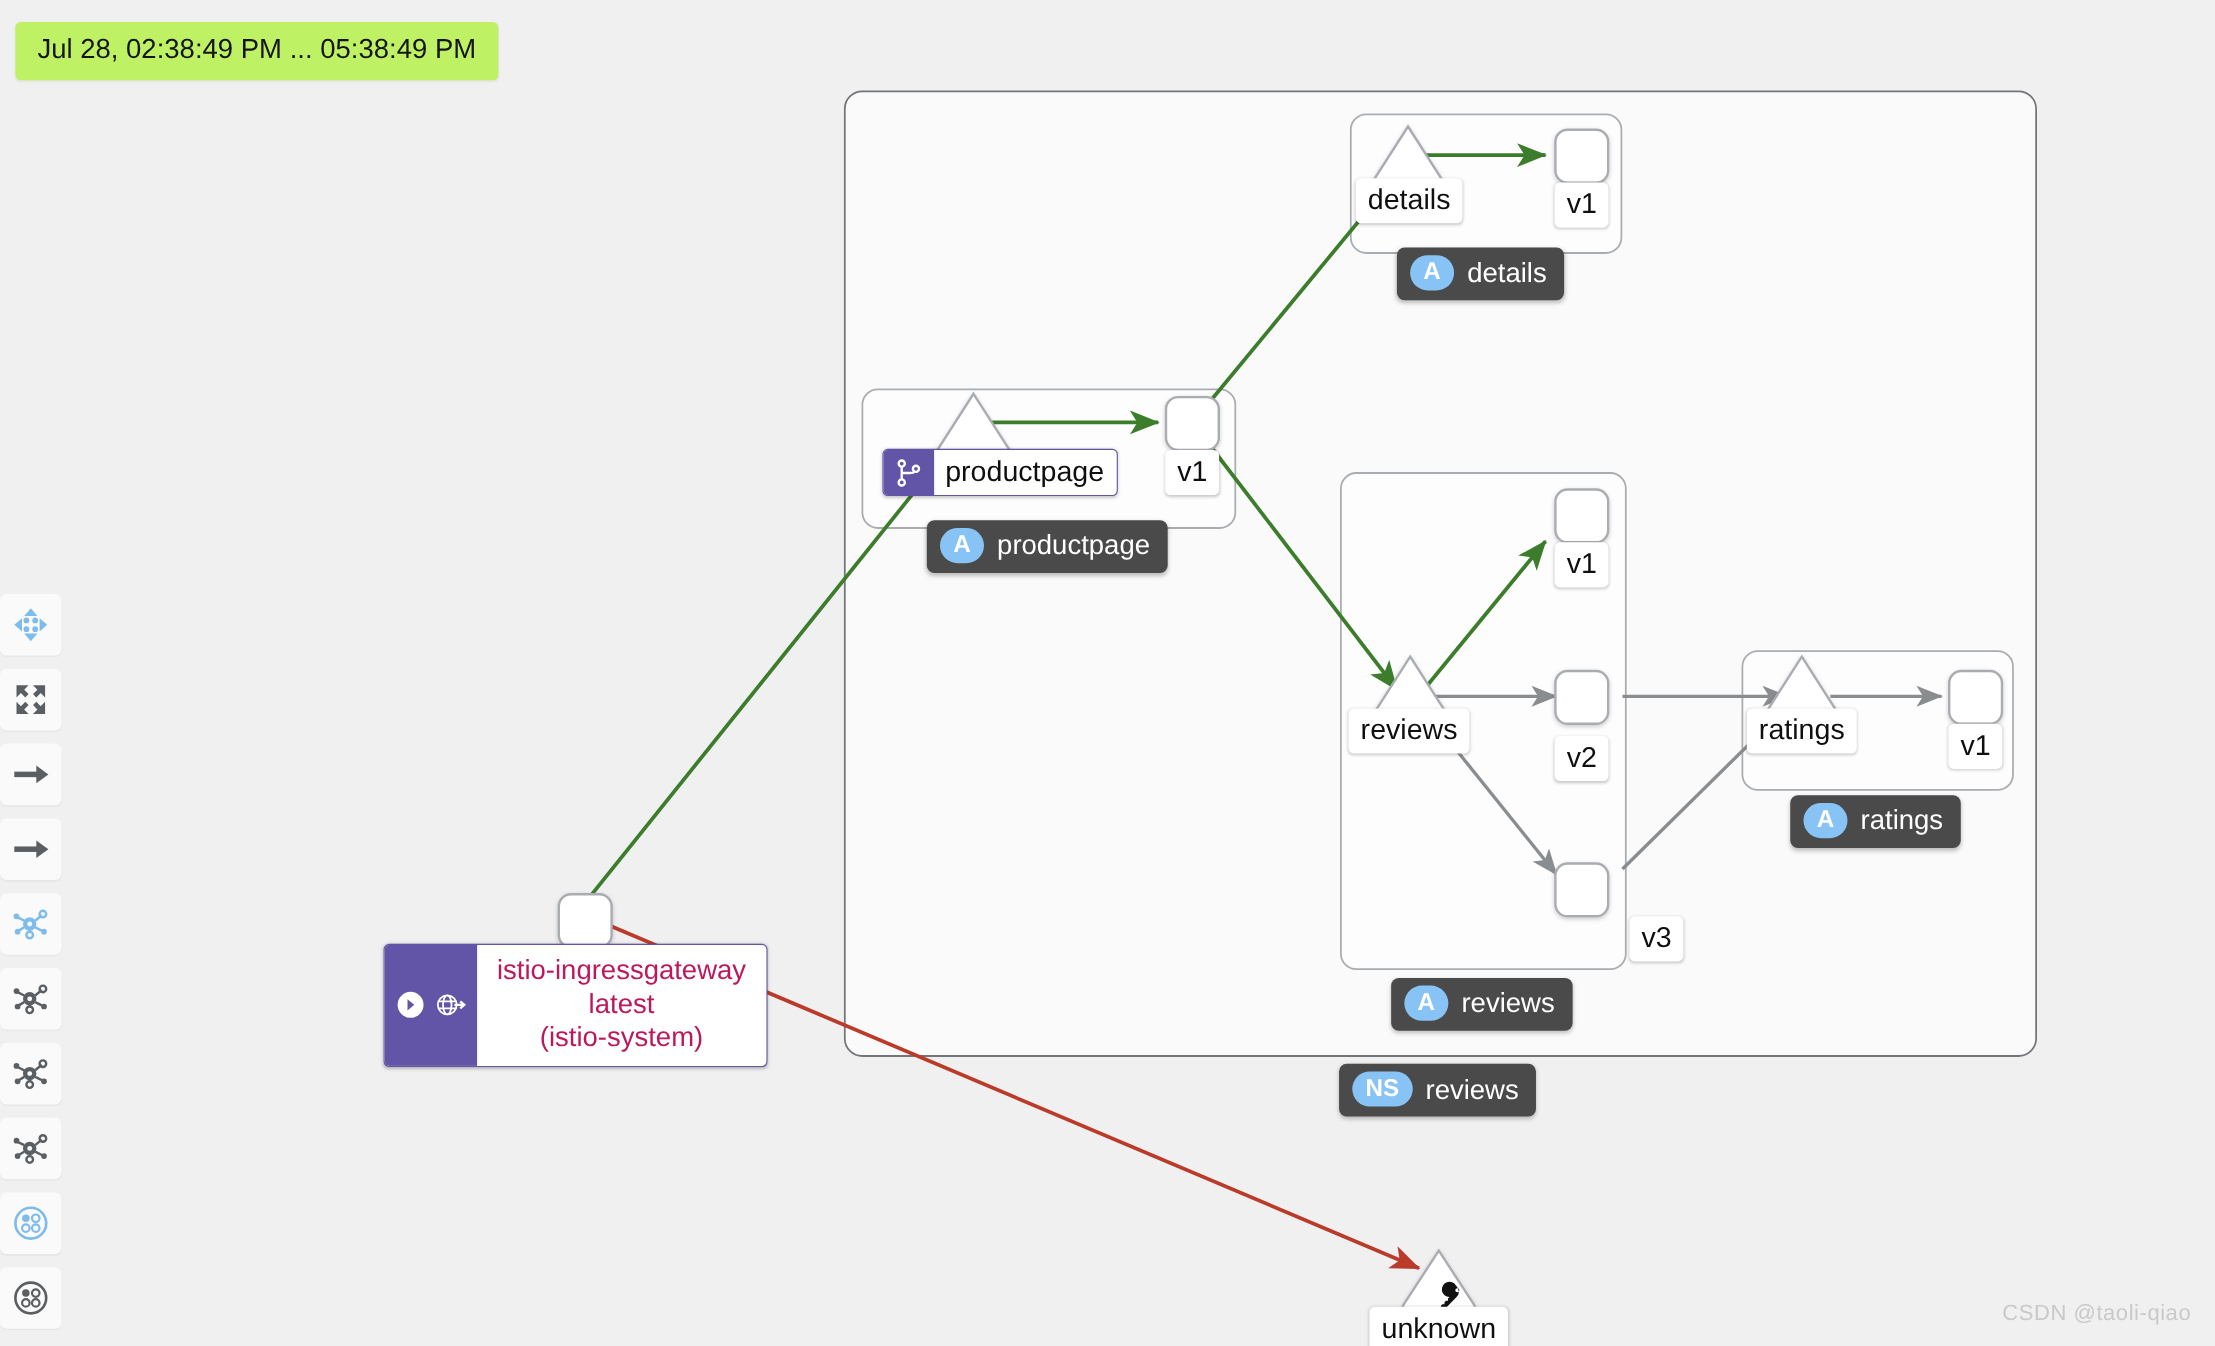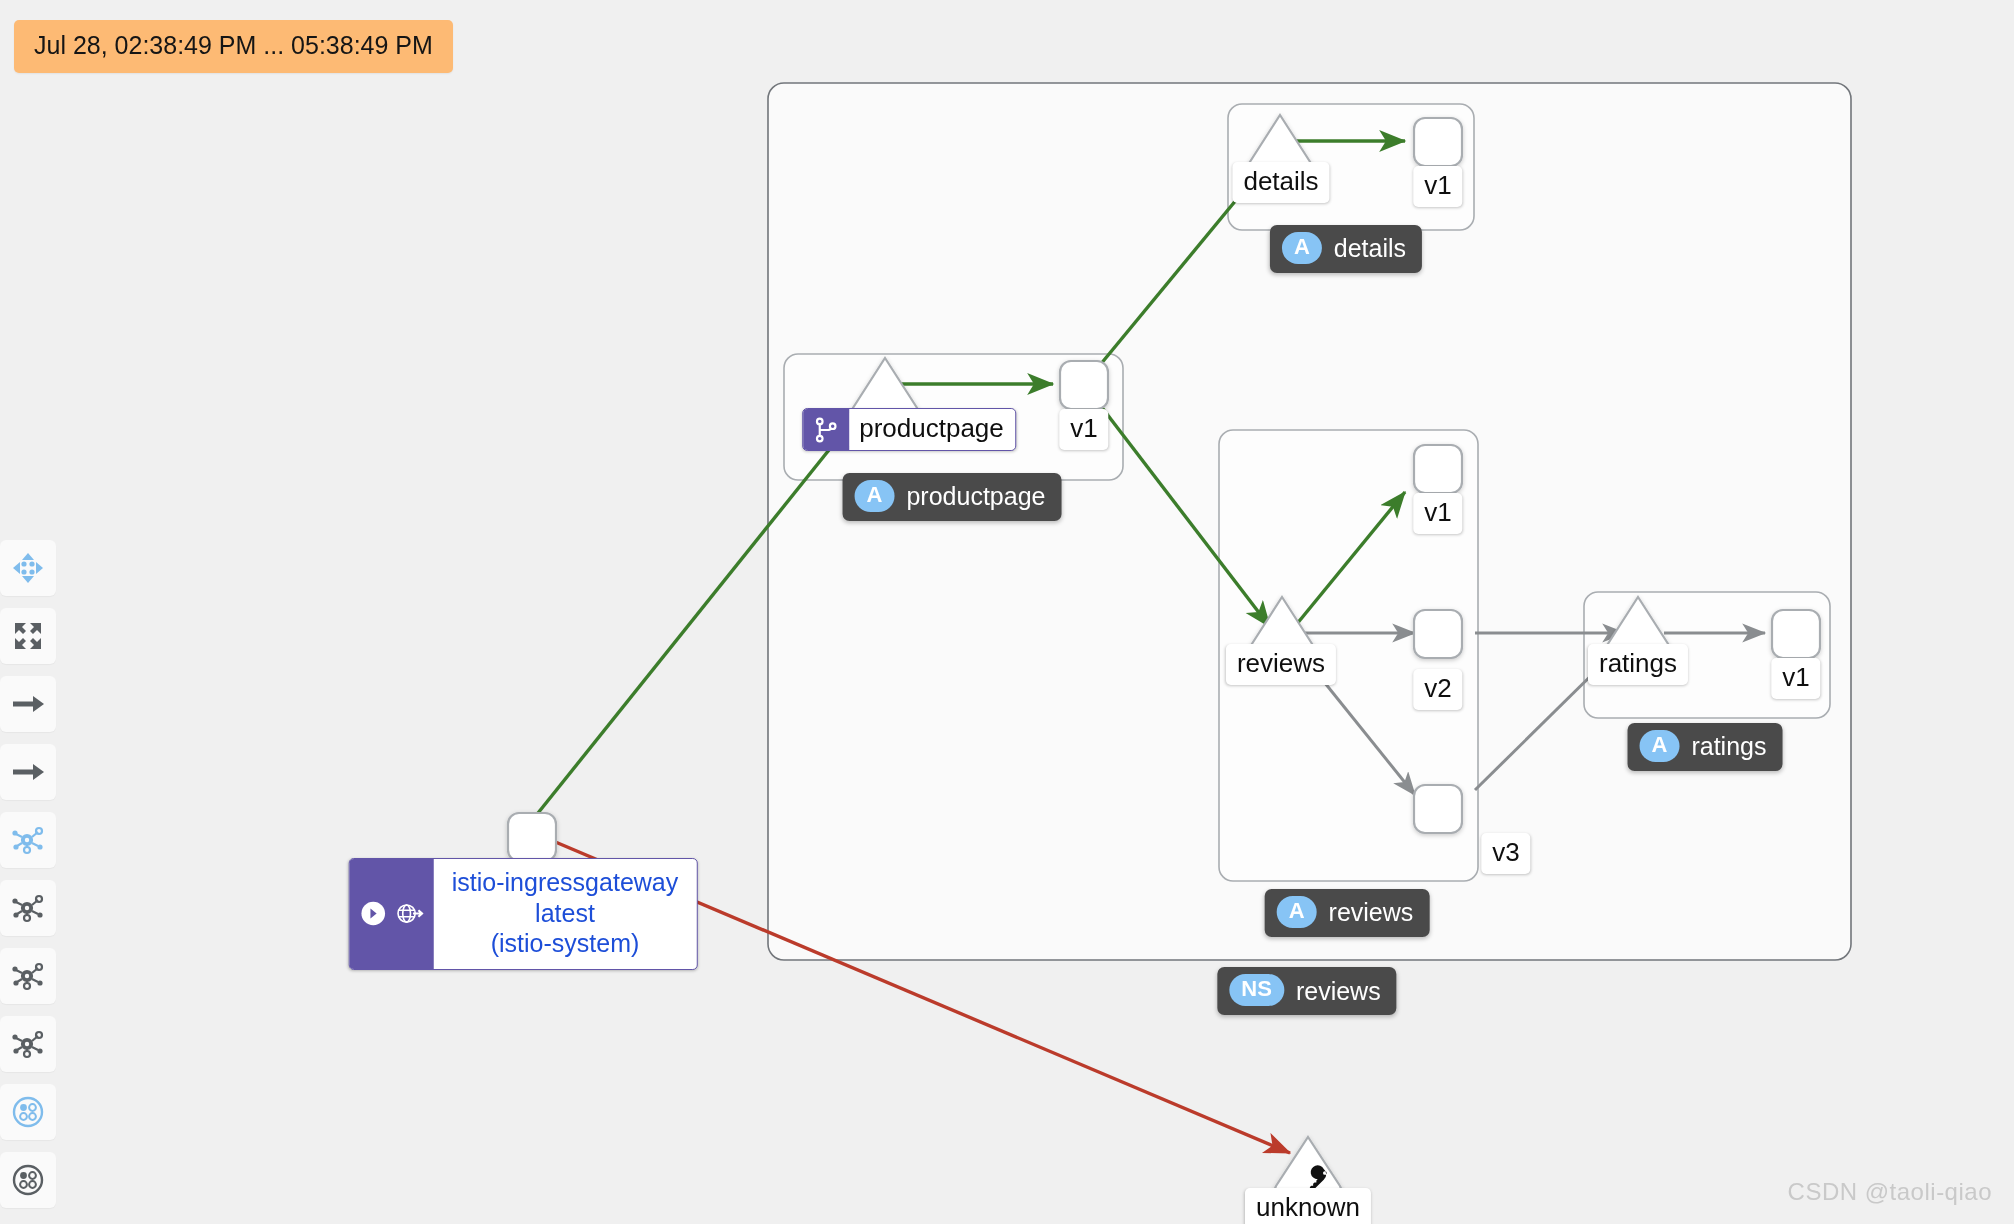--- a/index.html
+++ b/index.html
@@ -9,21 +9,21 @@
     overflow: hidden;
     background: #f0f0f0;
     font-family: "Liberation Sans", sans-serif;
   }
 
   #stage { position: relative; width: 2014px; height: 1224px; background: #f0f0f0; }
 
   
   #timerange {
     position: absolute; left: 14px; top: 20px;
-    background: #fdba74;
+    background: #bef264;
     border-radius: 5px;
     padding: 13px 20px 15px 20px;
     font-size: 25px;
     color: #151515;
     line-height: 1;
     white-space: nowrap;
     box-shadow: 0 1px 2px rgba(0,0,0,0.06);
   }
 
   
@@ -84,21 +84,21 @@
     background: #6255a8;
     display: flex; align-items: center; justify-content: center;
     gap: 7px;
     padding: 0 10px;
     flex: 0 0 auto;
   }
   .gw-text {
     padding: 8px 18px 10px 18px;
     font-size: 25px;
     line-height: 1.22;
-    color: #1d4ed8;
+    color: #be185d;
     text-align: center;
     white-space: nowrap;
   }
 
   
   .grp-badge {
     position: absolute;
     background: #4a4a4a;
     color: #ffffff;
     border-radius: 7px;
@@ -115,21 +115,21 @@
     font-weight: bold;
     border-radius: 999px;
     font-size: 22px;
     padding: 2px 12px 4px 12px;
     line-height: 1.2;
   }
 
   
   #watermark {
     position: absolute; right: 22px; bottom: 18px;
-    font-size: 24px; color: #c9c9c9;
+    font-size: 20px; color: #c9c9c9;
     letter-spacing: 0.5px;
   }
 </style>
 </head>
 <body>
 
 <div id="stage">
 
   <div id="timerange">Jul 28, 02:38:49 PM ... 05:38:49 PM</div>
 

